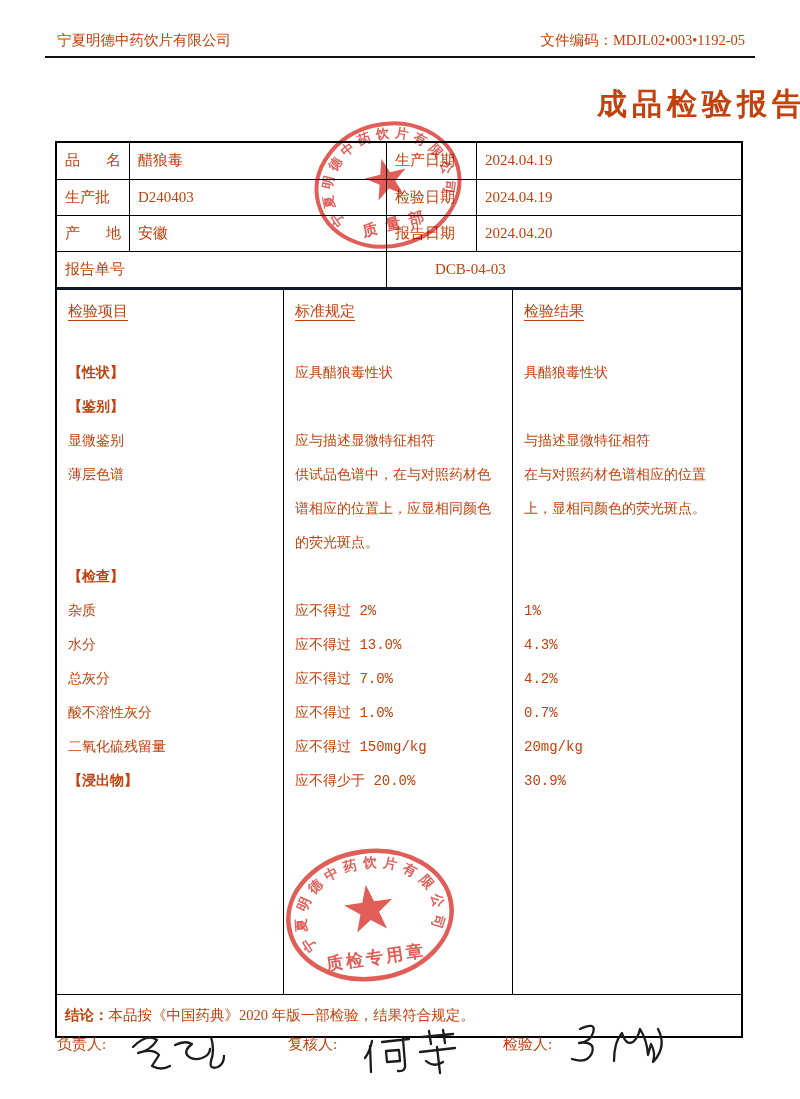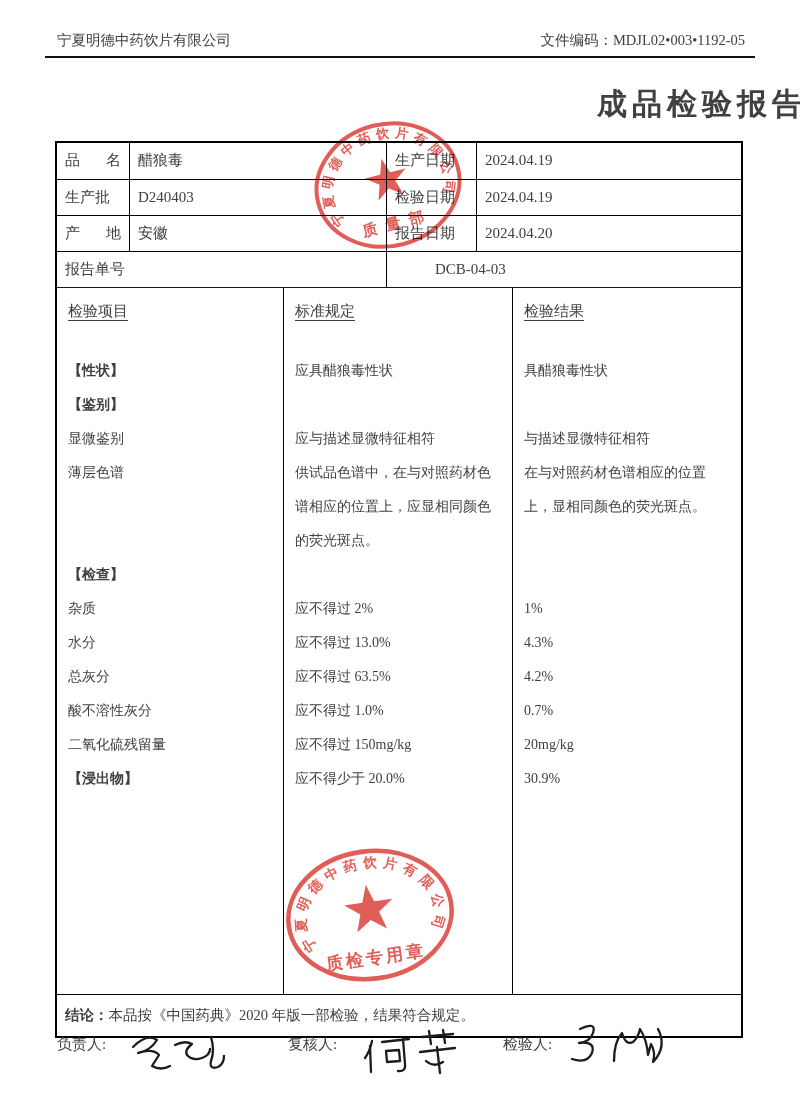--- a/index.html
+++ b/index.html
@@ -1,18 +1,18 @@
 <!DOCTYPE html>
 <html><head>
 <meta charset="utf-8">
 <style>
   html,body { margin:0; padding:0; background:#ffffff; }
   .page {
     position:relative; width:800px; height:1099px; background:#fff;
-    font-family:"Liberation Serif","DejaVu Serif",serif; color:#404040;
+    font-family:"Liberation Serif","DejaVu Serif",serif; color:#c2410c;
     overflow:hidden;
   }
   
   .doc-header { position:absolute; left:57px; top:31px; width:688px;
     display:flex; justify-content:space-between; font-size:14.5px; }
   .rule { position:absolute; left:45px; top:56px; width:710px; height:2px; background:#111; }
   .title { position:absolute; left:0; top:84px; width:100%; text-align:right;
     font-size:30px; font-weight:bold; letter-spacing:5px; margin:0;padding-left:42px; }
 
   
@@ -23,21 +23,21 @@
   .ic { height:36px; line-height:35px; font-size:15px; padding:0 8px;
     overflow:hidden; box-sizing:border-box; }
   .ic.bt { border-top:1px solid #000; }
   .ic.bl { border-left:1px solid #000; }
   .jl { text-align:justify; text-align-last:justify; }
   .sp12 { grid-column:1 / 3; }
   .sp34 { grid-column:3 / 5;padding-left:48px; }
 
   .main-grid { display:grid; grid-template-columns:226px 229px 1fr;
     grid-template-rows:50px repeat(11,auto) 1fr; height:707px;
-    border-top:1px solid #0f172a; box-sizing:border-box; }
+    border-top:3px solid #0f172a; box-sizing:border-box;font-family:Liberation Mono, monospace; }
   .mc { font-size:14px; line-height:34px; padding:0 11px; box-sizing:border-box; }
   .mcol2,.mcol3 { border-left:1px solid #000; }
   .mh { font-size:15px; padding-top:12px; line-height:22px; }
   .mh .hu { text-decoration:underline; text-underline-offset:4px; }
   .cen { }
   .bold { font-weight:bold; }
   .gap { padding-top:16px; }
 
   .concl-row { border-top:1px solid #000; height:25px; line-height:24px;
     font-size:14.5px; padding:8px 8px; white-space:nowrap; overflow:hidden; }
@@ -121,21 +121,21 @@
 
       <div class="mc mcol1">杂质</div>
       <div class="mc mcol2">应不得过 2%</div>
       <div class="mc mcol3">1%</div>
 
       <div class="mc mcol1">水分</div>
       <div class="mc mcol2">应不得过 13.0%</div>
       <div class="mc mcol3">4.3%</div>
 
       <div class="mc mcol1">总灰分</div>
-      <div class="mc mcol2">应不得过 63.5%</div>
+      <div class="mc mcol2">应不得过 7.0%</div>
       <div class="mc mcol3">4.2%</div>
 
       <div class="mc mcol1">酸不溶性灰分</div>
       <div class="mc mcol2">应不得过 1.0%</div>
       <div class="mc mcol3">0.7%</div>
 
       <div class="mc mcol1">二氧化硫残留量</div>
       <div class="mc mcol2">应不得过 150mg/kg</div>
       <div class="mc mcol3">20mg/kg</div>
 

